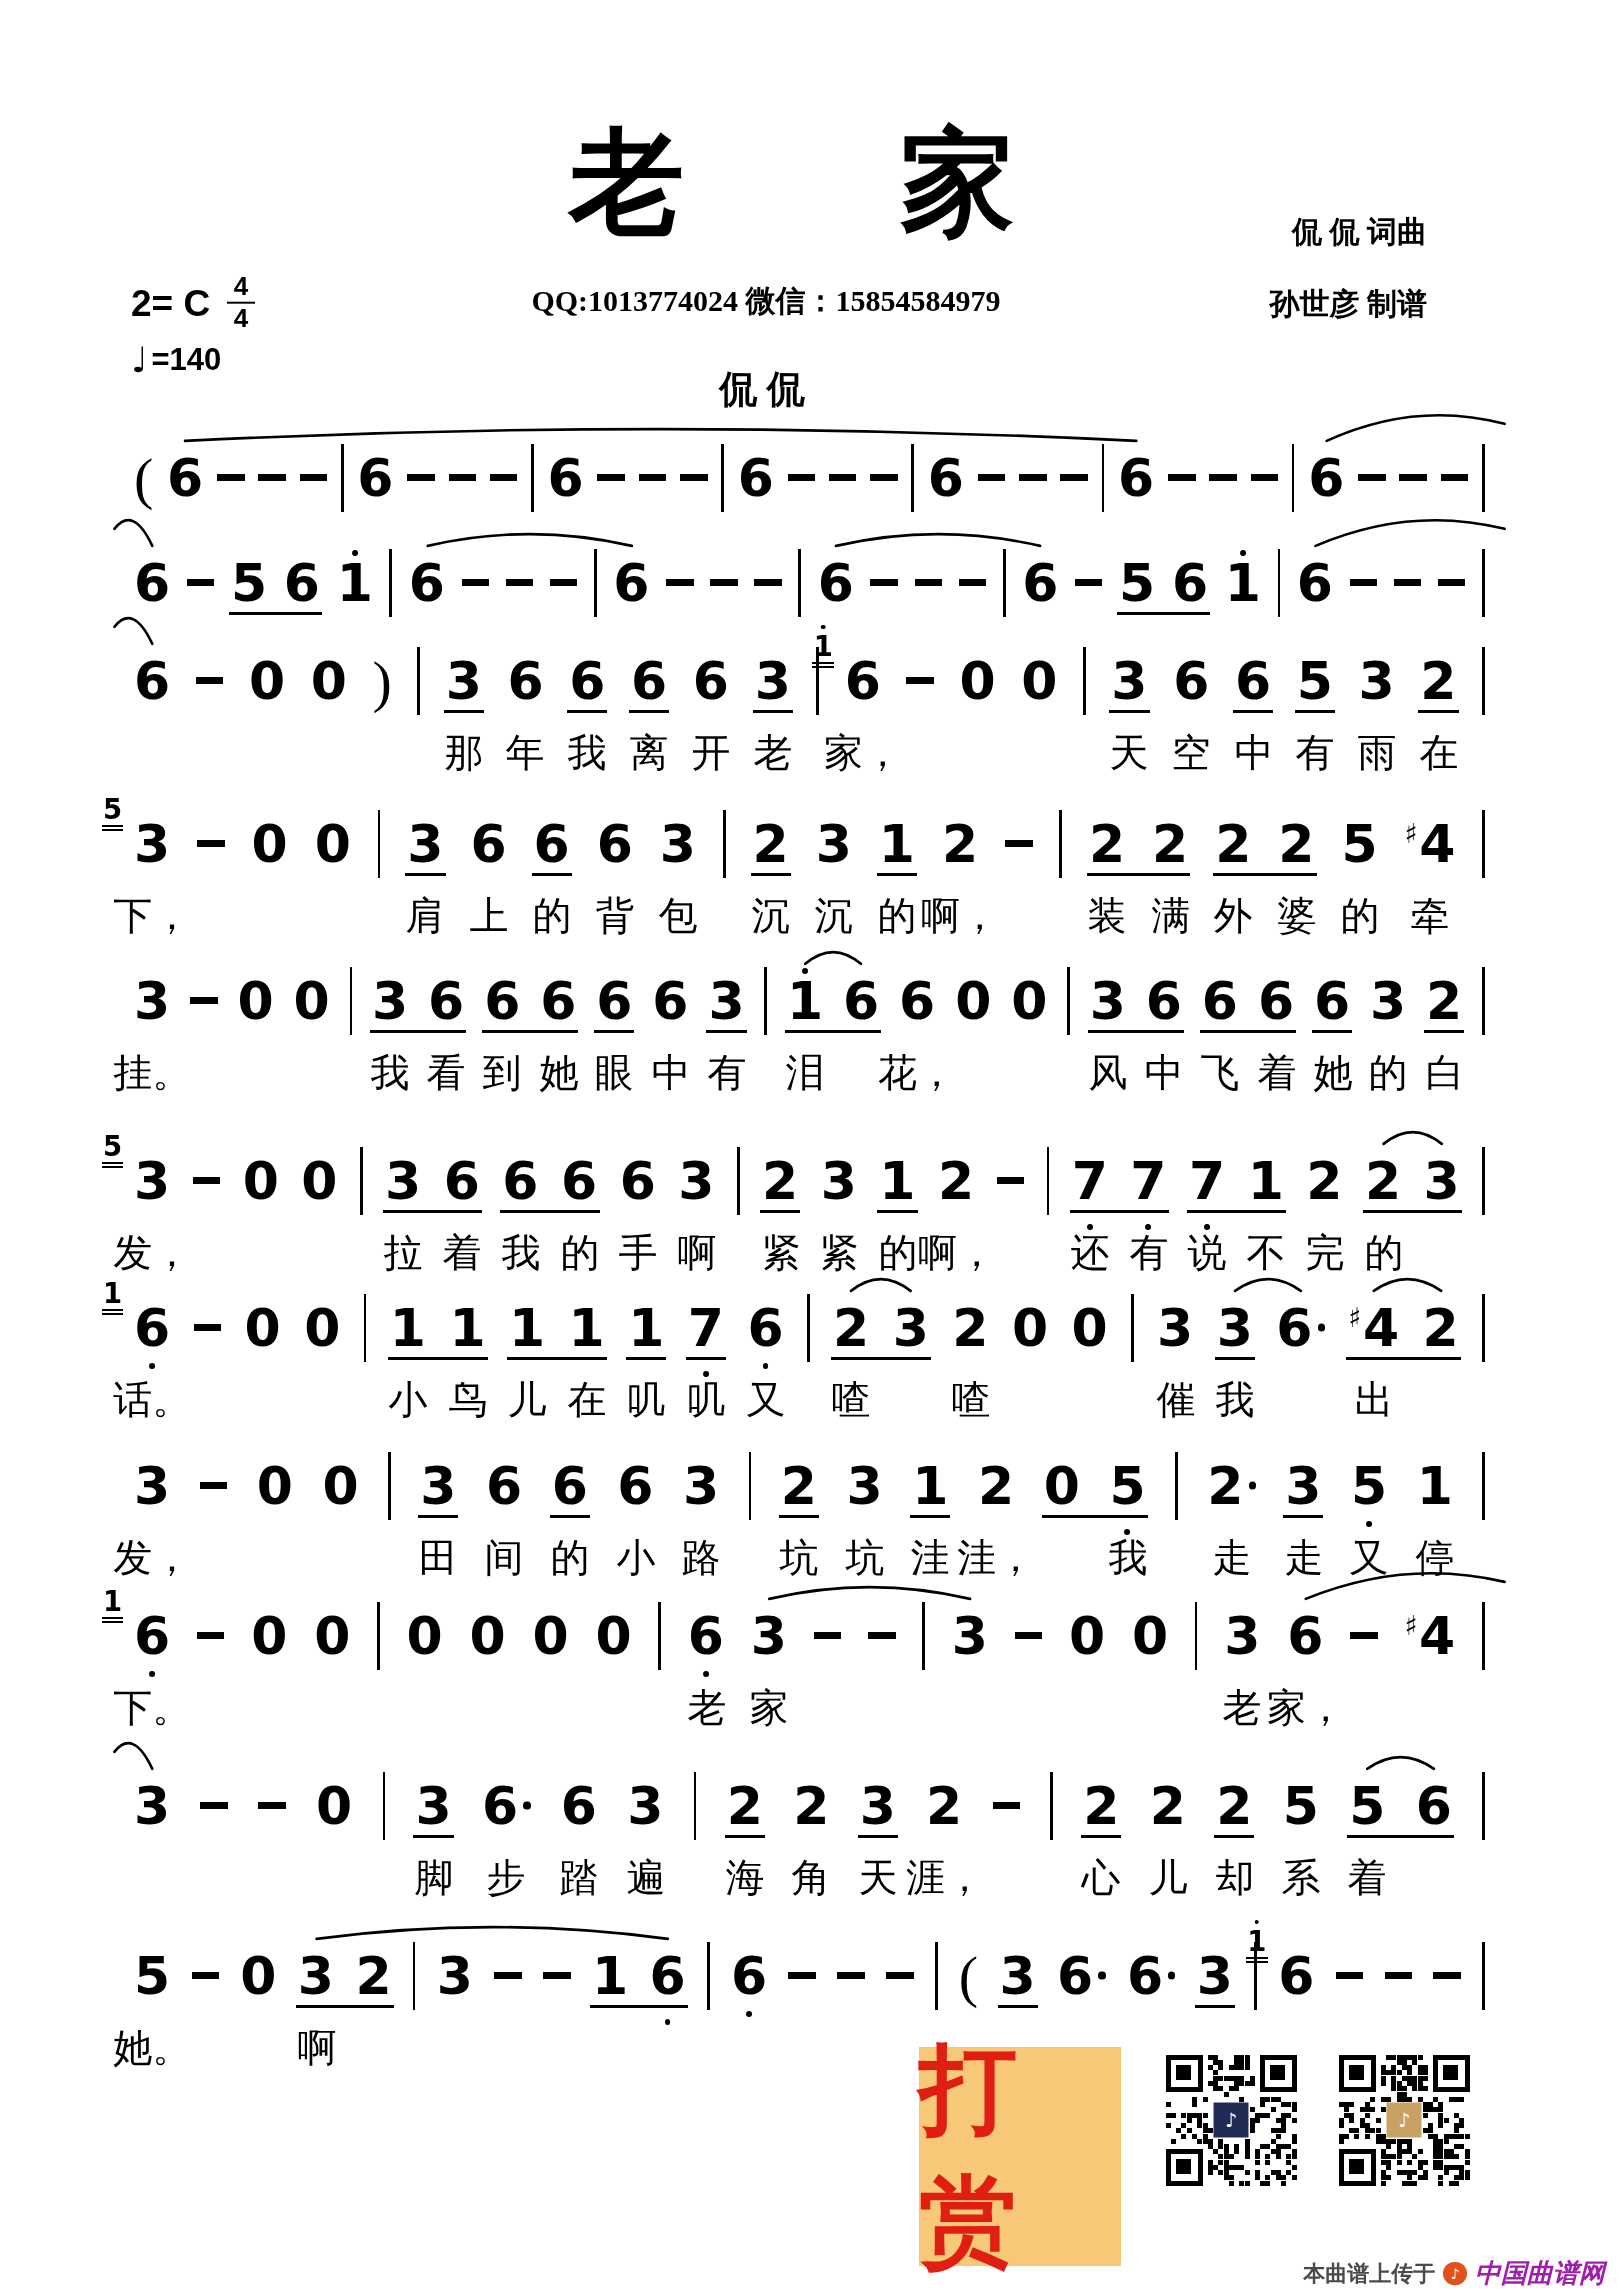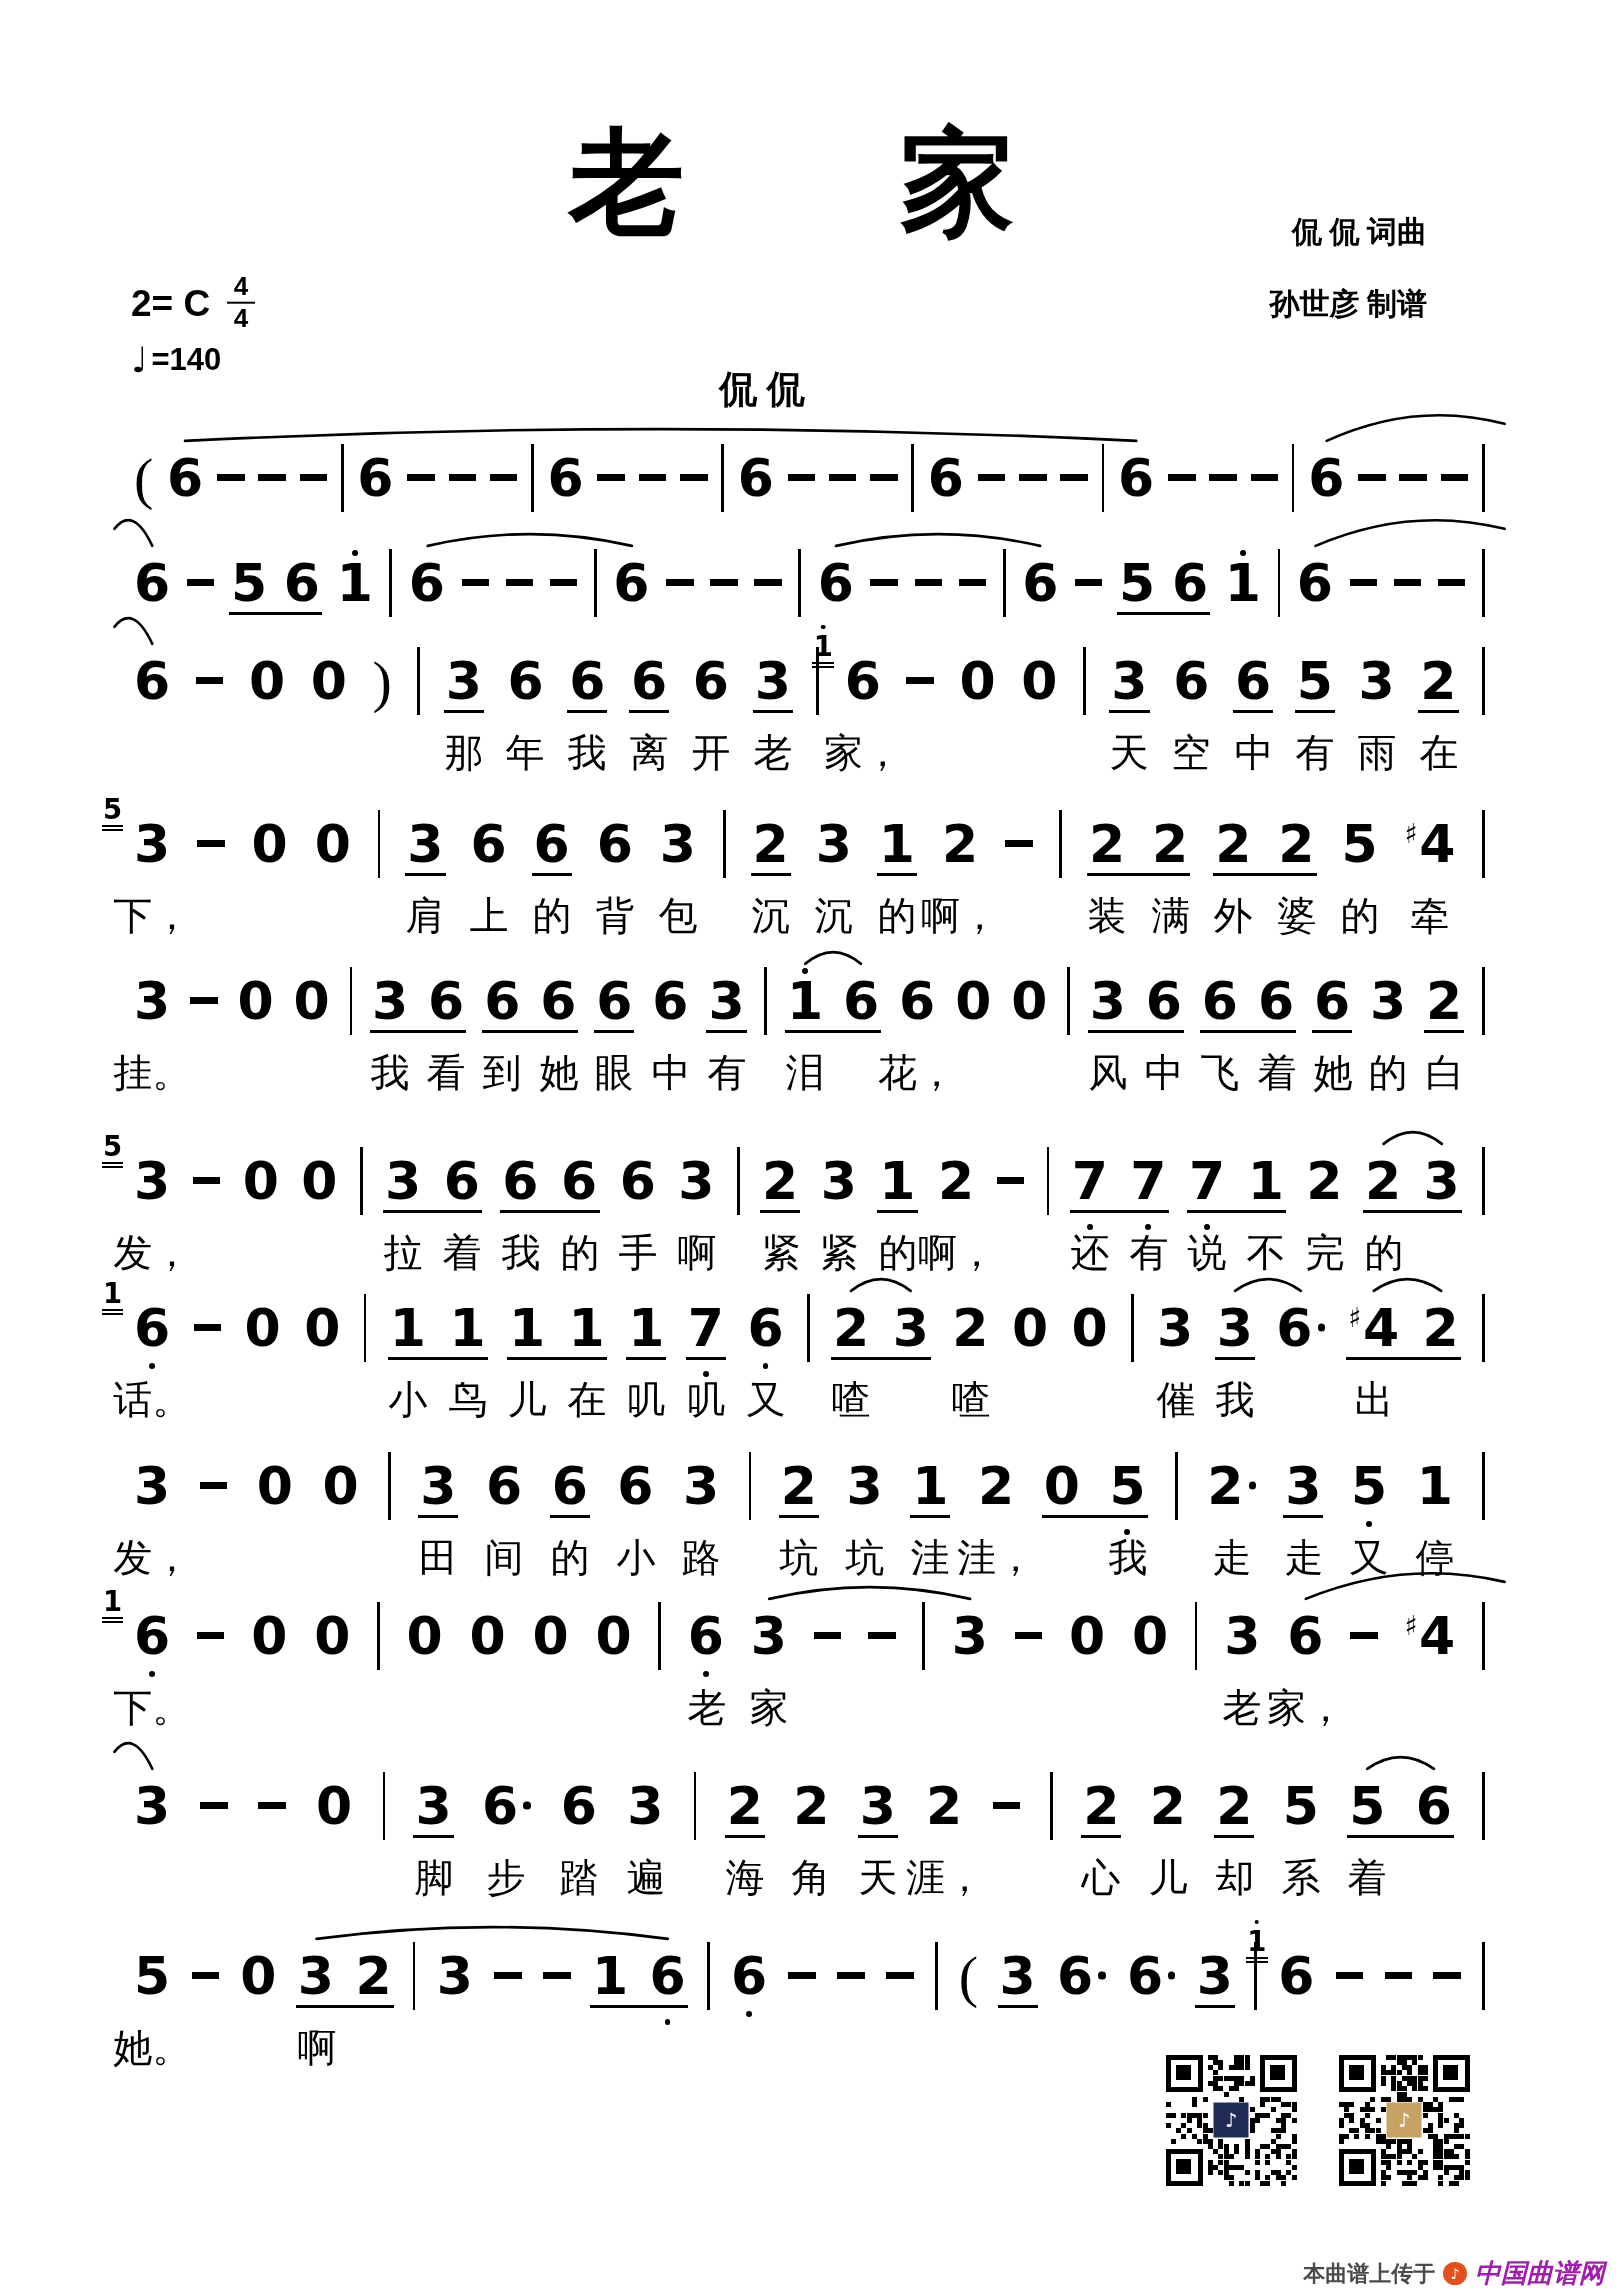--- a/index.html
+++ b/index.html
@@ -65,20 +65,21 @@
 </head>
 <body>
 
 <div class="page">
 
   <div class="title">
     <span>老</span>
     <span>家</span>
   </div>
 
+  <div class="contact">QQ:1013774024  微信：15854584979</div>
 
   <div class="credit1">侃  侃 词曲</div>
   <div class="credit2">孙世彦 制谱</div>
 
   <div class="keysig">
     <span>2= C</span>
     <span class="frac">
       <span class="fr-n">4</span>
       <span class="fr-bar"></span>
       <span class="fr-n">4</span>
@@ -590,20 +591,23 @@
             <path d="M 279 -8 Q 547.5 -44 816 -8" fill="none" stroke="#000000" stroke-width="4" stroke-linecap="round"></path>
           </svg>
         </div>
         <div class="lrow">
           <span class="lyr" style="left: 18.3px;">她。</span>
           <span class="lyr" style="left: 183px;">啊</span>
         </div>
       </div>
     </div>
 
+  <div class="reward" id="rewardBox" style="background: rgb(246, 200, 120);">
+    <span id="rewardLabel" style="color: rgb(224, 31, 18);">打赏</span>
+  </div>
 
   <div class="qr" id="qrLeft" style="left:1163px;">
       <div class="grid">
         <span class="cell" style="left: 42px; top: 0px;"></span>
         <span class="cell" style="left: 47px; top: 0px;"></span>
         <span class="cell" style="left: 68px; top: 0px;"></span>
         <span class="cell" style="left: 73px; top: 0px;"></span>
         <span class="cell" style="left: 79px; top: 0px;"></span>
         <span class="cell" style="left: 47px; top: 5.2px;"></span>
         <span class="cell" style="left: 52px; top: 5.2px;"></span>

